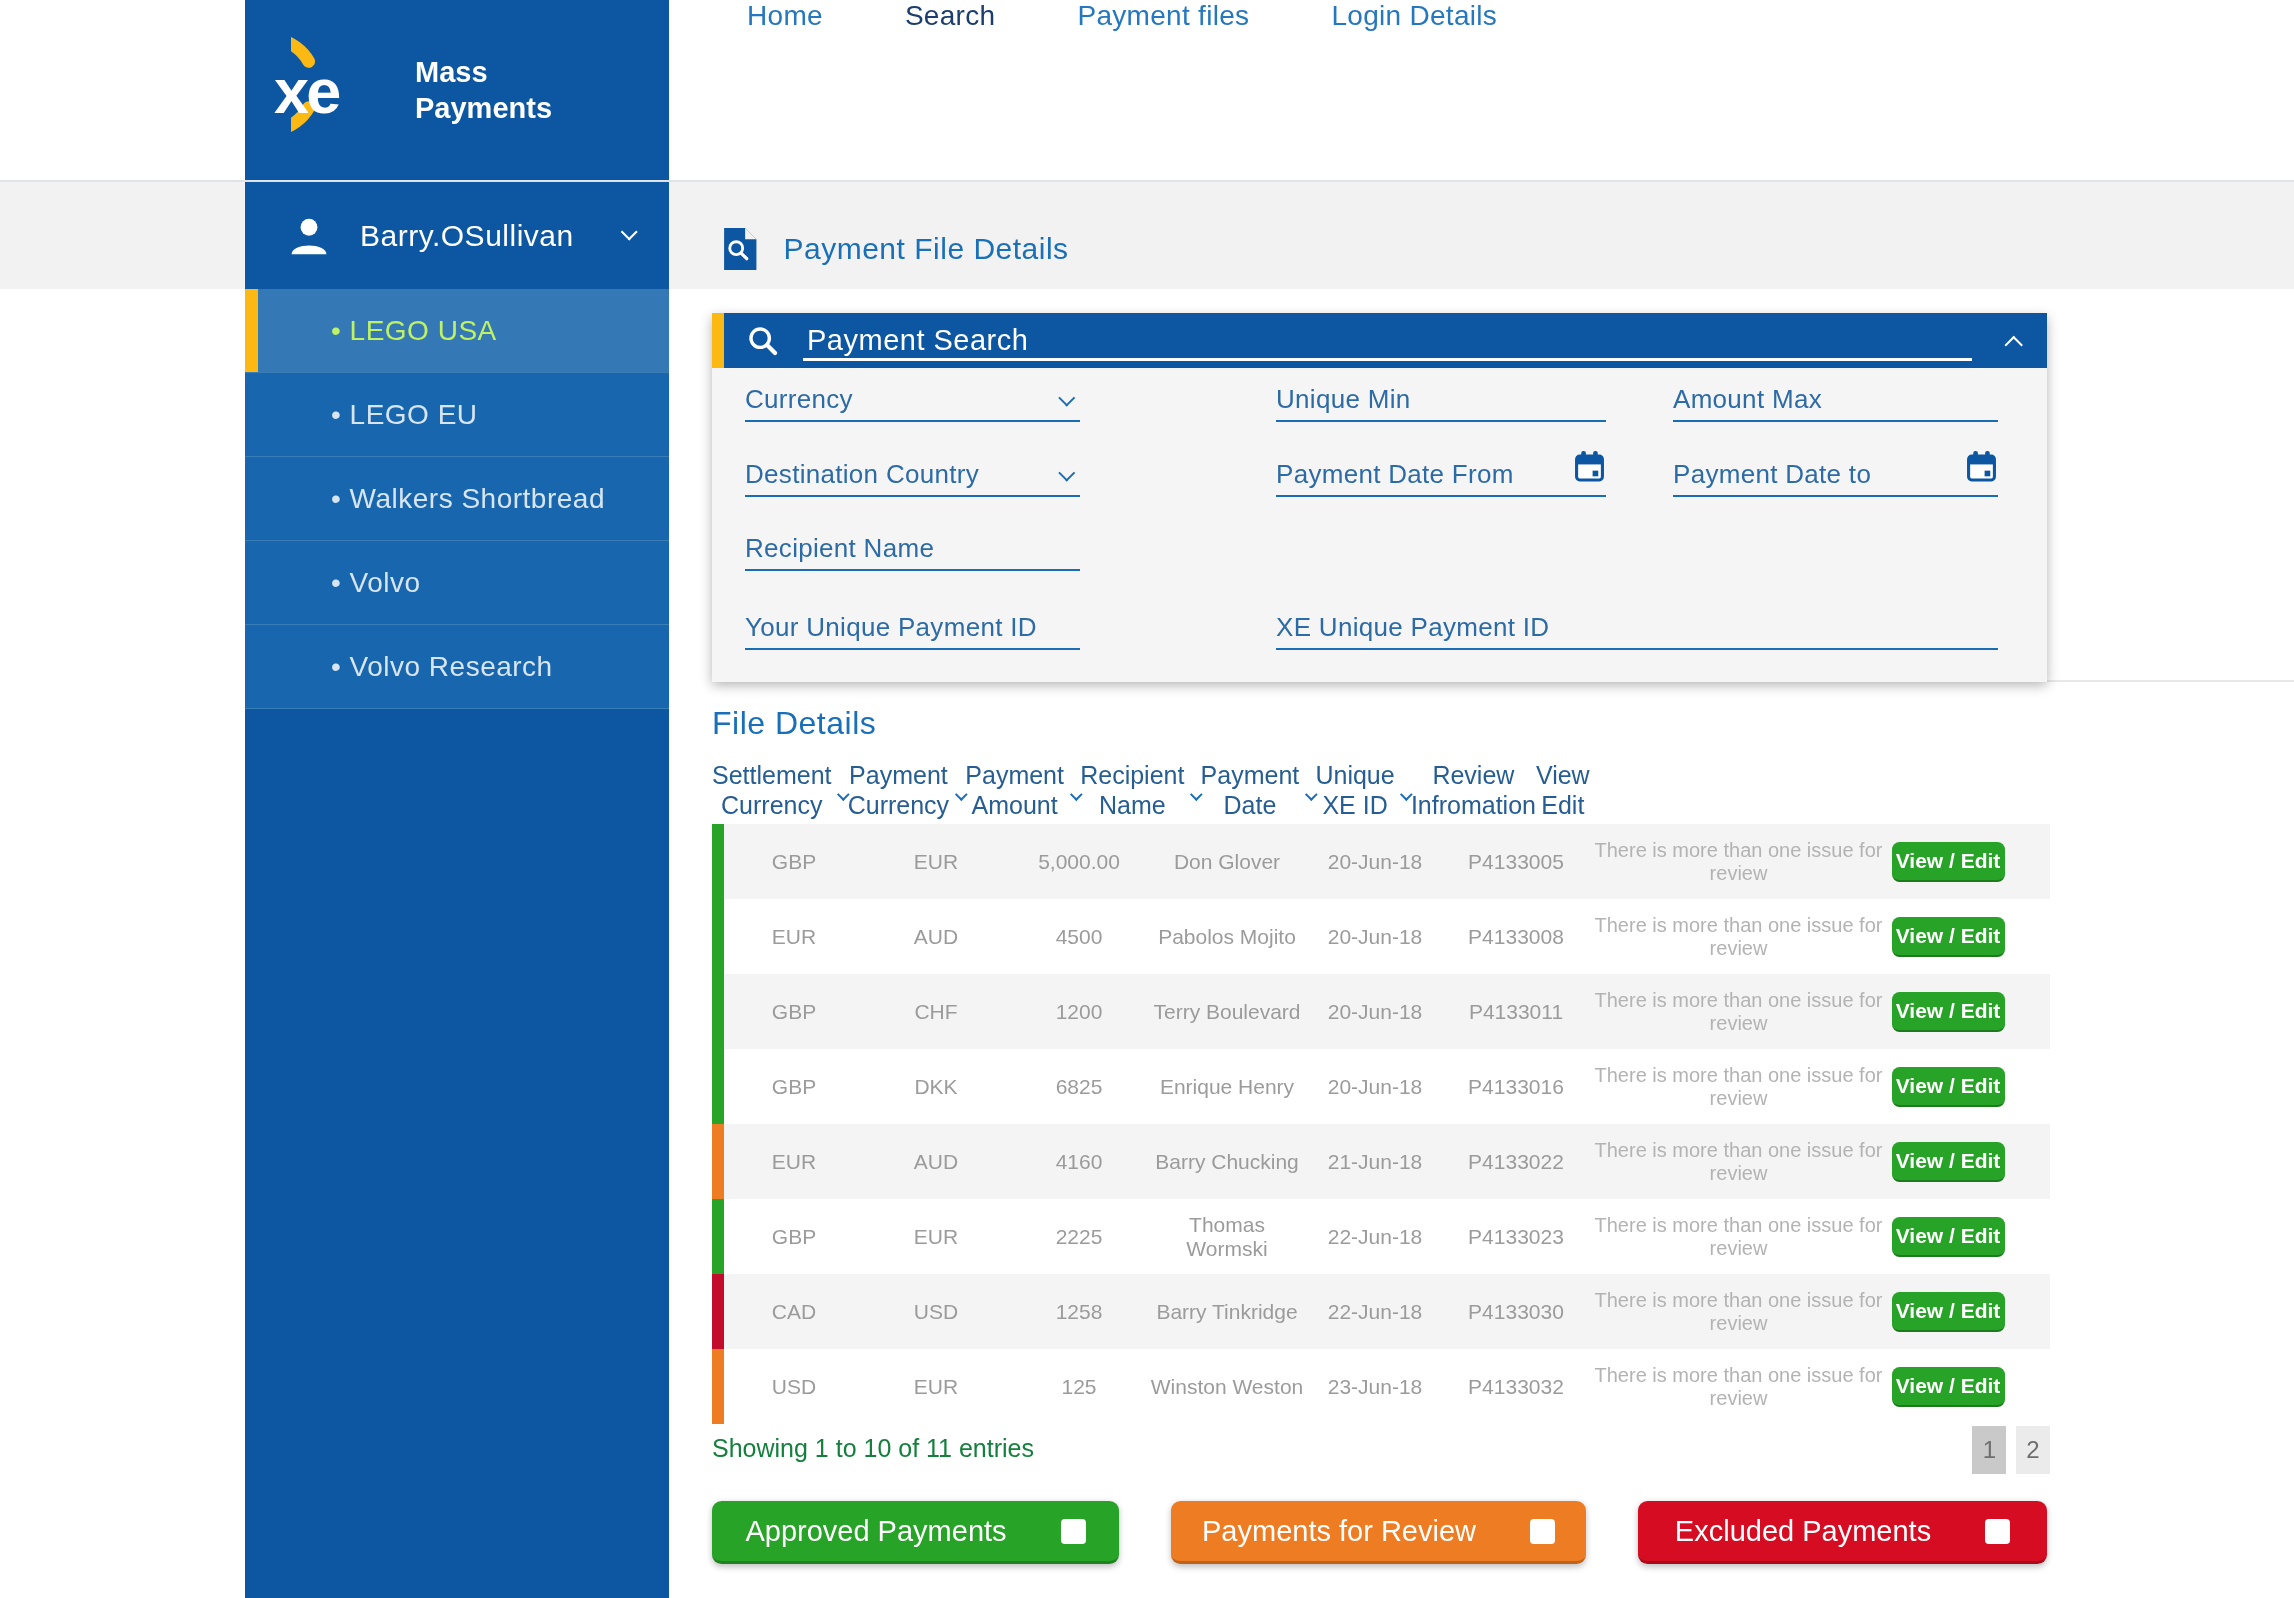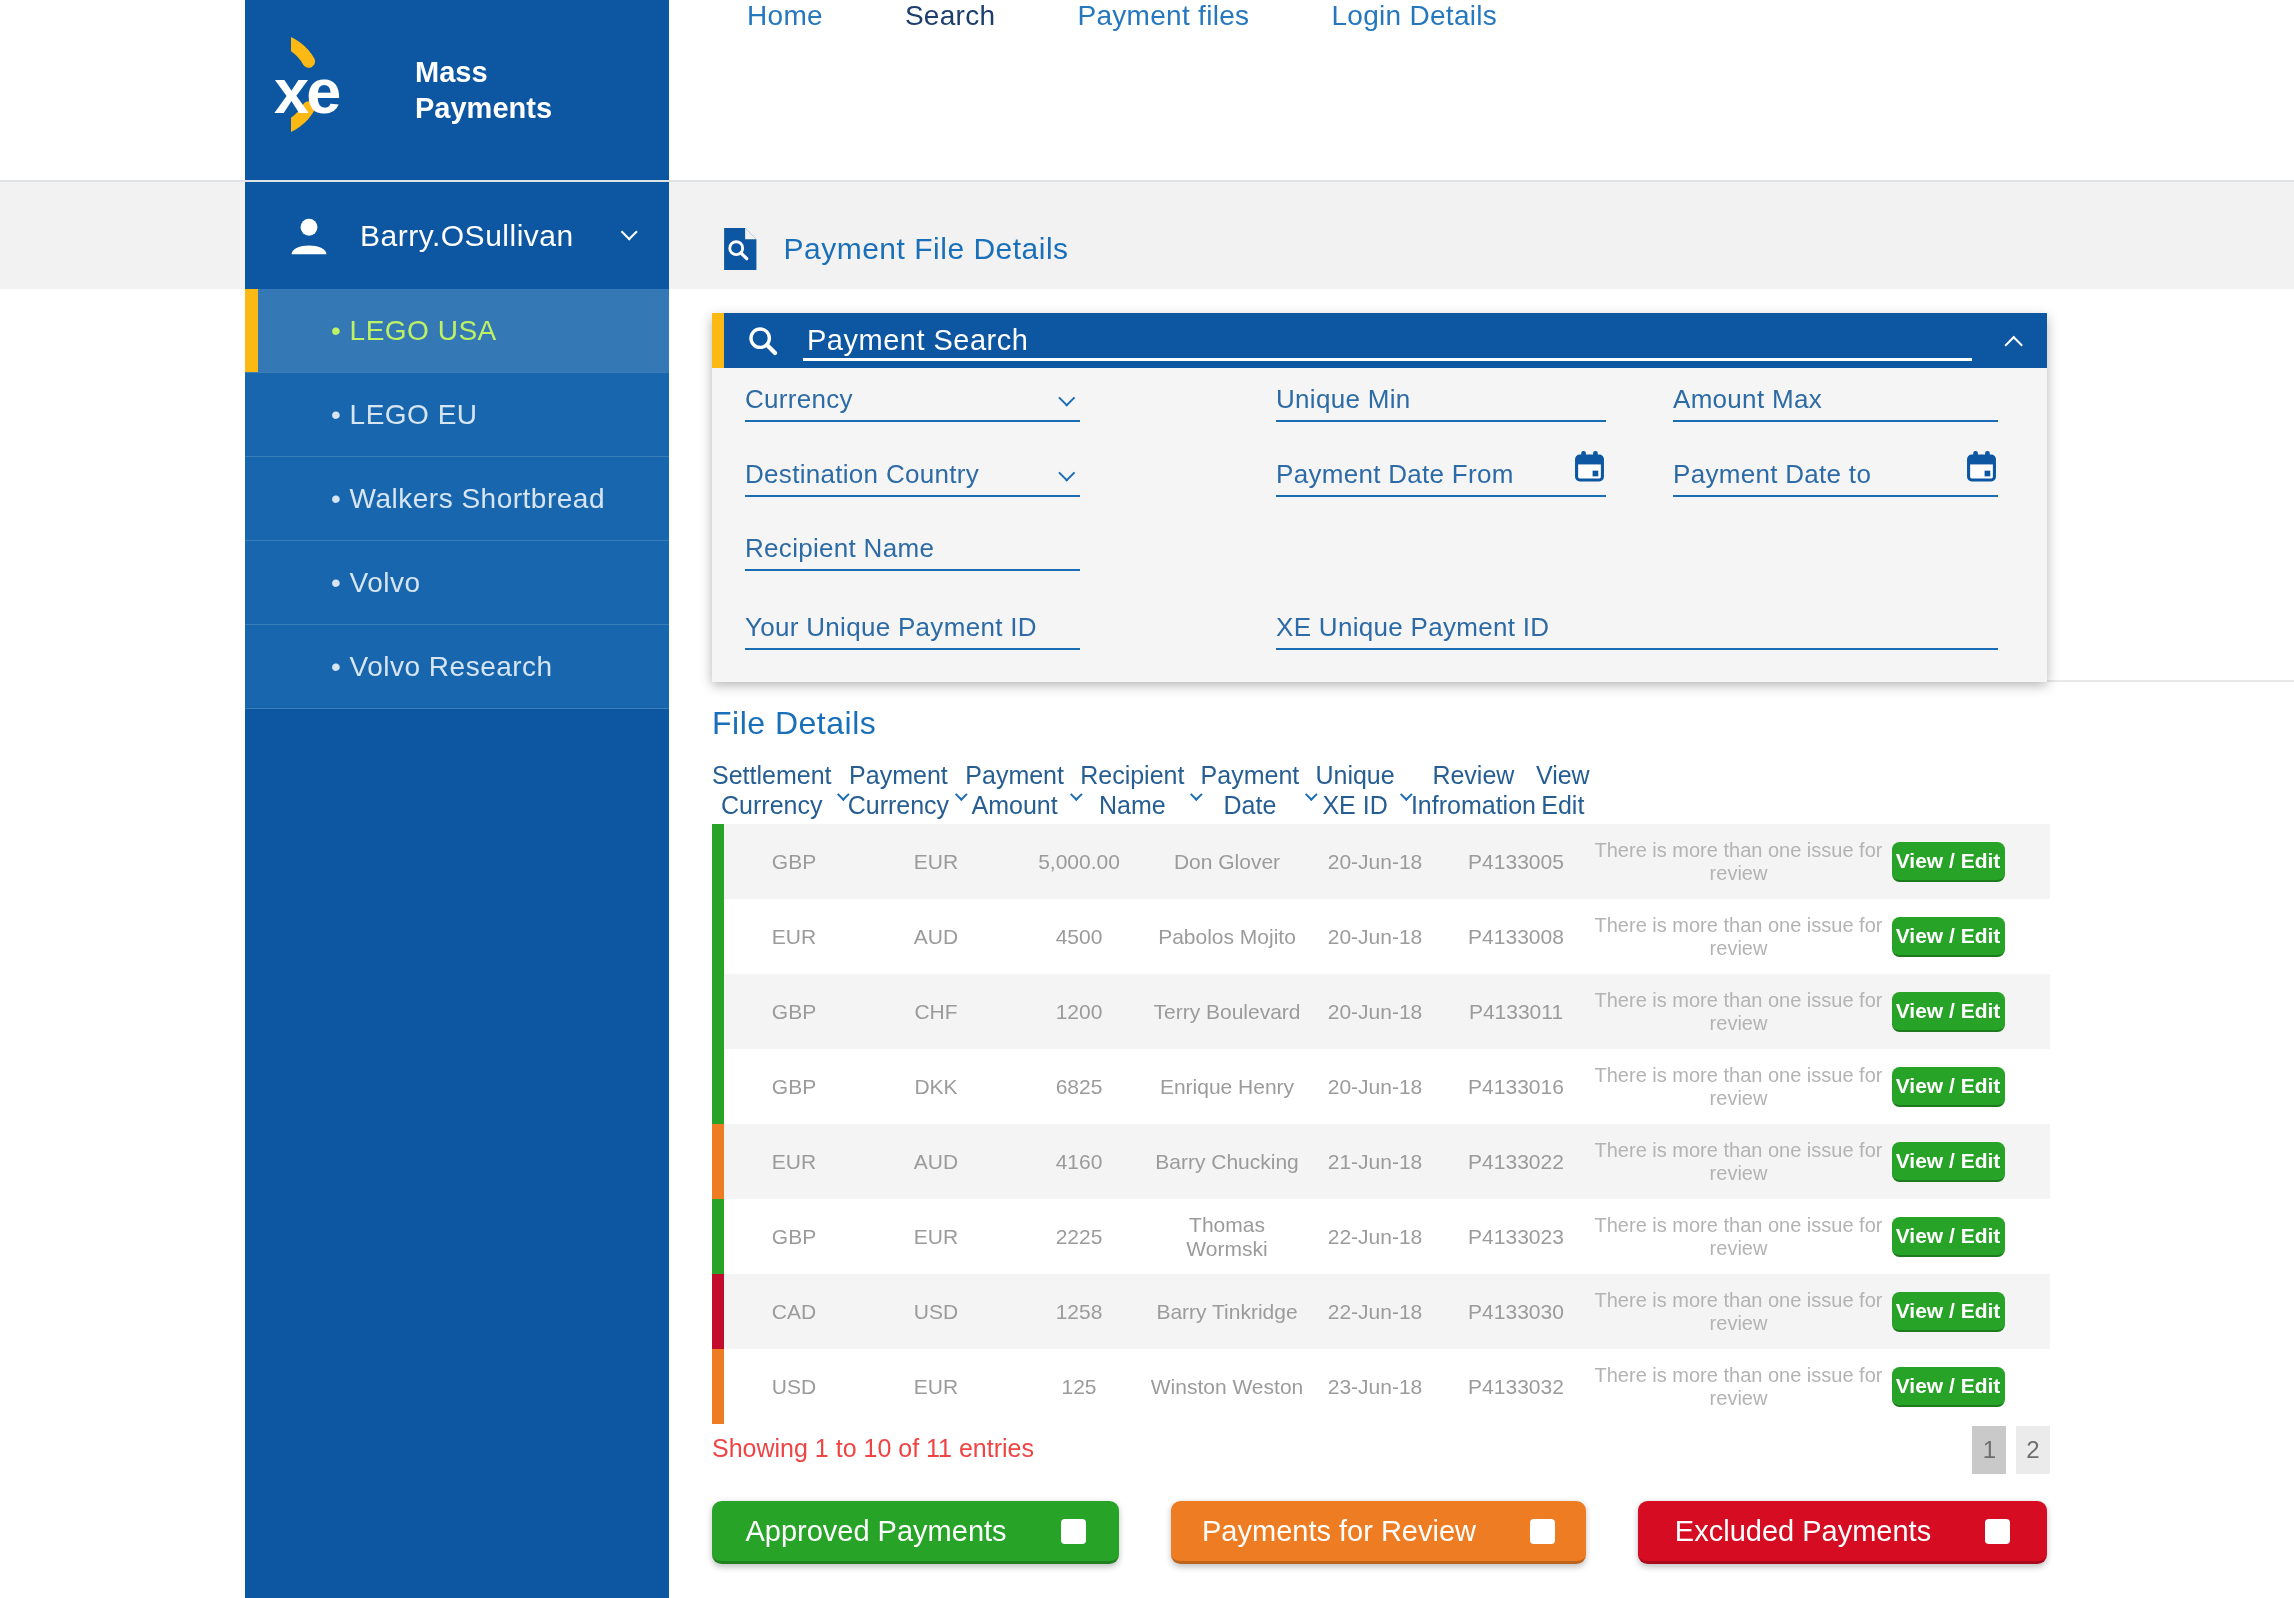--- a/index.html
+++ b/index.html
@@ -71,21 +71,21 @@
   .trow{display:flex;align-items:center;height:75px;background:#fff;}
   .trow:nth-of-type(odd){background:var(--row-gray);}
   .bar{width:11.5px;height:75px;}
   .bar-approved{background:var(--green);} .bar-review{background:var(--orange);} .bar-excluded{background:var(--red-bar);}
   .cell{font-size:21px;color:var(--cell-gray);text-align:center;}
   .cell.rv{font-size:20px;color:var(--review-gray);}
   .ve-btn{width:113px;height:40px;margin:0 auto;background:var(--green);color:#fff;font-size:21px;font-weight:bold;
           border:none;border-bottom:2.9px solid rgba(0,0,0,.25);border-radius:7.6px;cursor:pointer;font-family:inherit;}
 
   
-  .showing{position:absolute;left:712px;top:1434px;font-size:25px;color:#ef4444;}
+  .showing{position:absolute;left:712px;top:1434px;font-size:25px;color:#15803d;}
   .pager{position:absolute;left:1945px;top:1426px;width:105px;display:flex;gap:9.6px;justify-content:flex-end;}
   .page-btn{width:34px;height:48px;display:flex;align-items:center;justify-content:center;font-size:24px;color:#6E6E6E;background:#EBEBEB;cursor:pointer;}
   .page-btn.current{background:#C9C9C9;}
   .actions{position:absolute;left:712px;top:1501px;width:1335px;display:flex;justify-content:space-between;}
   .act-btn{height:63px;border:none;border-radius:9.6px;color:#fff;font-size:29px;font-family:inherit;
            display:flex;align-items:center;justify-content:center;gap:54px;cursor:pointer;
            border-bottom:3.8px solid rgba(0,0,0,.2);box-shadow:0 2.9px 6.7px rgba(0,0,0,.25);}
   .act-btn .cbx{width:25px;height:25px;background:#fff;border-radius:3.8px;}
   .btn-approved{background:var(--green);width:407px;}
   .btn-review{background:var(--orange);width:415px;}

